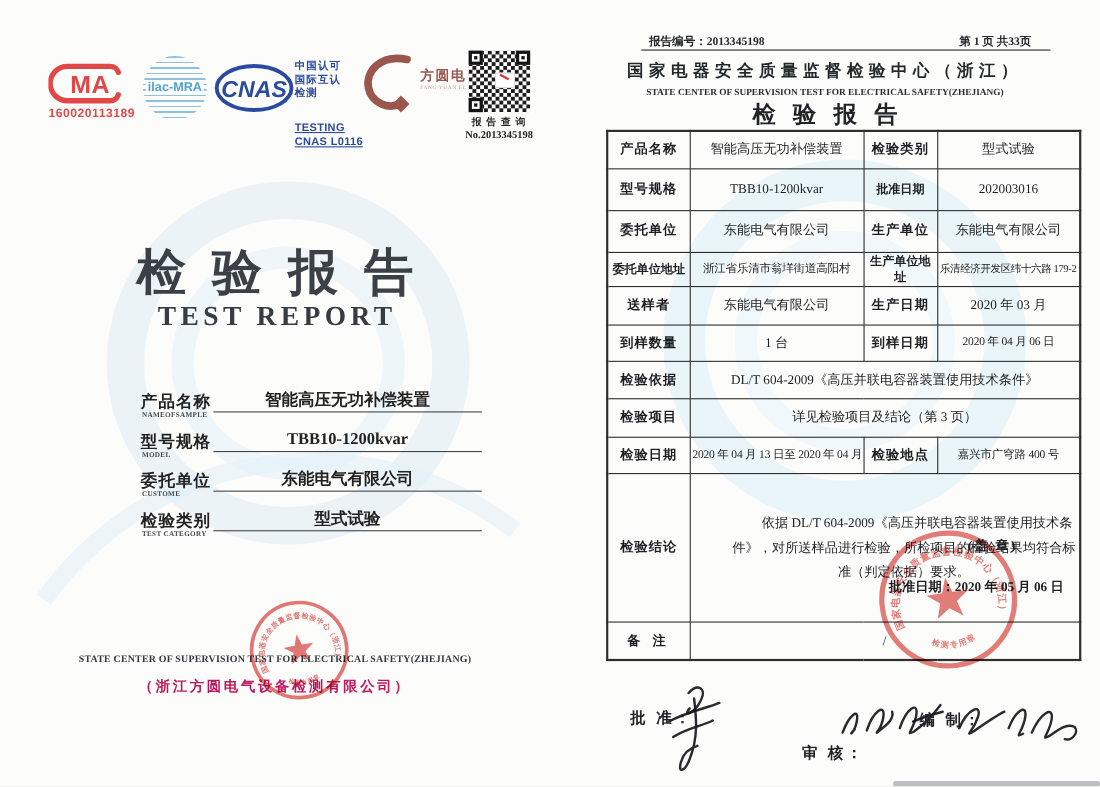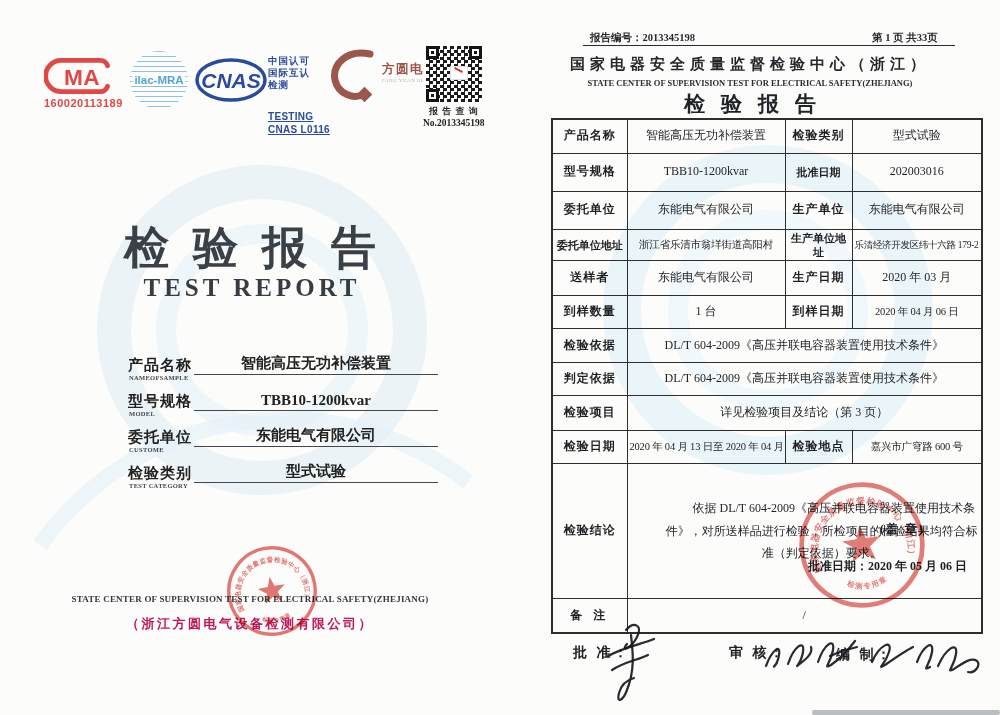--- a/index.html
+++ b/index.html
@@ -246,33 +246,29 @@
       <tr style="height:33px;">
         <td class="lbl">到样数量</td>
         <td>1 台</td>
         <td class="lbl">到样日期</td>
         <td class="sm">2020 年 04 月 06 日</td>
       </tr>
       <tr style="height:34px;">
         <td class="lbl">检验依据</td>
         <td colspan="3">DL/T 604-2009《高压并联电容器装置使用技术条件》</td>
       </tr>
-      <tr style="height:33px;">
-        <td class="lbl">判定依据</td>
-        <td colspan="3">DL/T 604-2009《高压并联电容器装置使用技术条件》</td>
-      </tr>
       <tr style="height:35px;">
         <td class="lbl">检验项目</td>
         <td colspan="3">详见检验项目及结论（第 3 页）</td>
       </tr>
       <tr style="height:33px;">
         <td class="lbl">检验日期</td>
         <td class="sm">2020 年 04 月 13 日至 2020 年 04 月 26 日</td>
         <td class="lbl">检验地点</td>
-        <td class="sm">嘉兴市广穹路 600 号</td>
+        <td class="sm">嘉兴市广穹路 400 号</td>
       </tr>
       <tr style="height:135px;">
         <td class="lbl">检验结论</td>
         <td colspan="3" class="concl">
           <div class="concl-text">依据 DL/T 604-2009《高压并联电容器装置使用技术条件》，对所送样品进行检验，所检项目的检验结果均符合标准（判定依据）要求。</div>
           <div class="seal-note">(盖 章)</div>
           <div class="approve-date">批准日期：2020 年 05 月 06 日</div>
         </td>
       </tr>
       <tr style="height:34px;">
@@ -297,21 +293,21 @@
 
     <div class="abs sig-lab" style="left:73px;top:644px;">批 准：</div>
     <div class="abs sig" style="left:96px;top:618px;">
       <svg width="72" height="92" viewBox="0 0 72 92">
         <path d="M30,12 C38,3 47,7 41,19 C35,31 24,34 31,26"></path>
         <path d="M12,38 C28,29 46,26 58,21"></path>
         <path d="M35,17 C37,34 39,52 31,72 C27,83 20,86 23,75 C25,67 31,62 38,60"></path>
         <path d="M16,52 C28,44 42,42 52,37"></path>
       </svg>
     </div>
-    <div class="abs sig-lab" style="left:229px;top:644px;">审 核：</div>
+    <div class="abs sig-lab" style="left:229px;top:676px;">审 核：</div>
     <div class="abs sig" style="left:260px;top:628px;">
       <svg width="100" height="52" viewBox="0 0 100 52">
         <path d="M6,38 C12,22 21,15 19,27 C17,39 10,42 17,35"></path>
         <path d="M28,36 C34,18 45,11 43,24 C41,37 32,42 41,35 C47,30 53,25 51,19"></path>
         <path d="M58,34 C64,16 75,9 73,22 C71,35 62,42 71,37 C81,30 89,21 95,13"></path>
         <path d="M70,28 C79,24 88,21 97,19"></path>
       </svg>
     </div>
     <div class="abs sig-lab" style="left:336px;top:646px;">编 制：</div>
     <div class="abs sig" style="left:364px;top:630px;">

